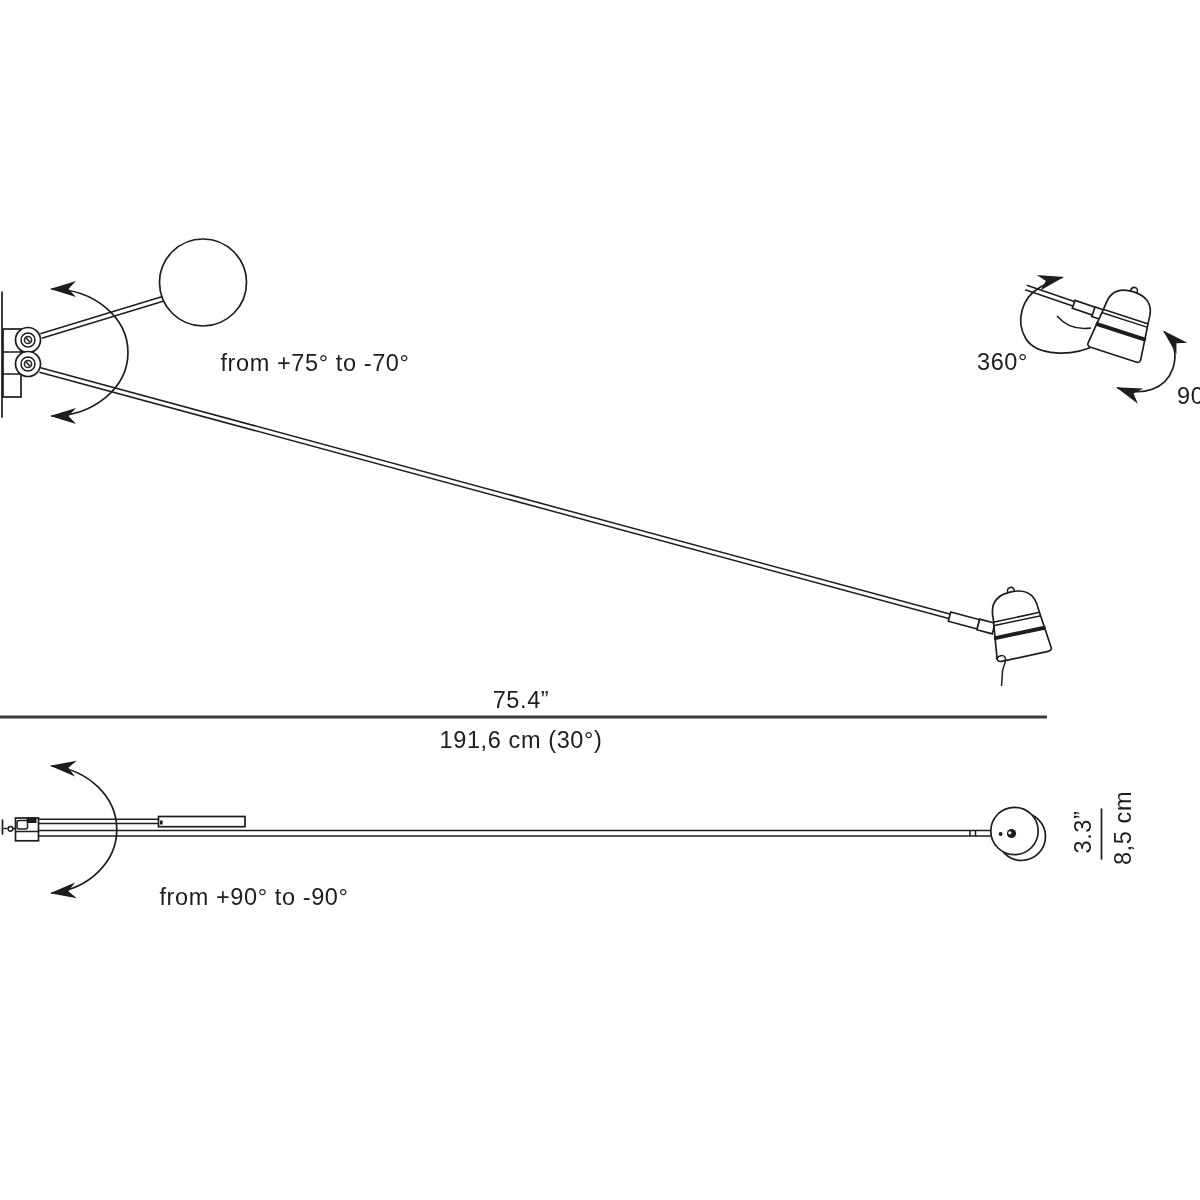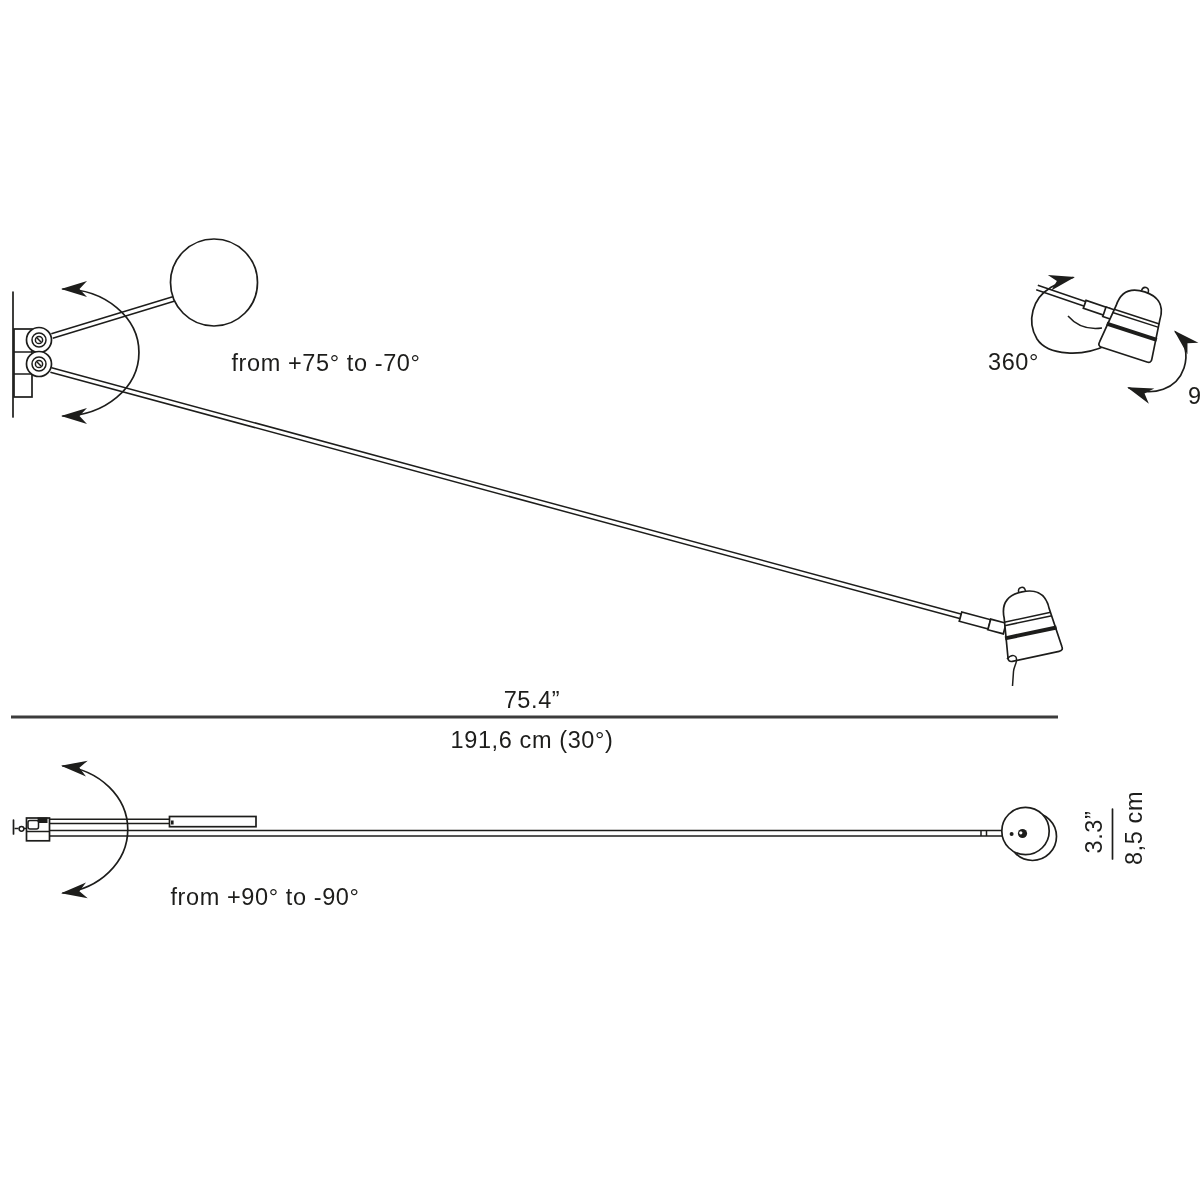--- a/index.html
+++ b/index.html
@@ -9,21 +9,20 @@
     height: 1200px;
     background: #ffffff;
     overflow: hidden;
     font-family: "Liberation Sans", sans-serif;
   }
   .stage {
     position: relative;
     width: 1148px;
     height: 1200px;
     background: #ffffff;
-    padding-left: 11px;
   }
   svg { display: block; }
   svg text {
     font-family: "Liberation Sans", sans-serif;
     font-size: 23.5px;
     letter-spacing: 0.6px;
     fill: #1d1d1b;
   }
   .ln  { stroke: #1d1d1b; stroke-width: 1.7; fill: none; stroke-linecap: round; }
   .lnt { stroke: #1d1d1b; stroke-width: 1.5; fill: none; stroke-linecap: butt; }

